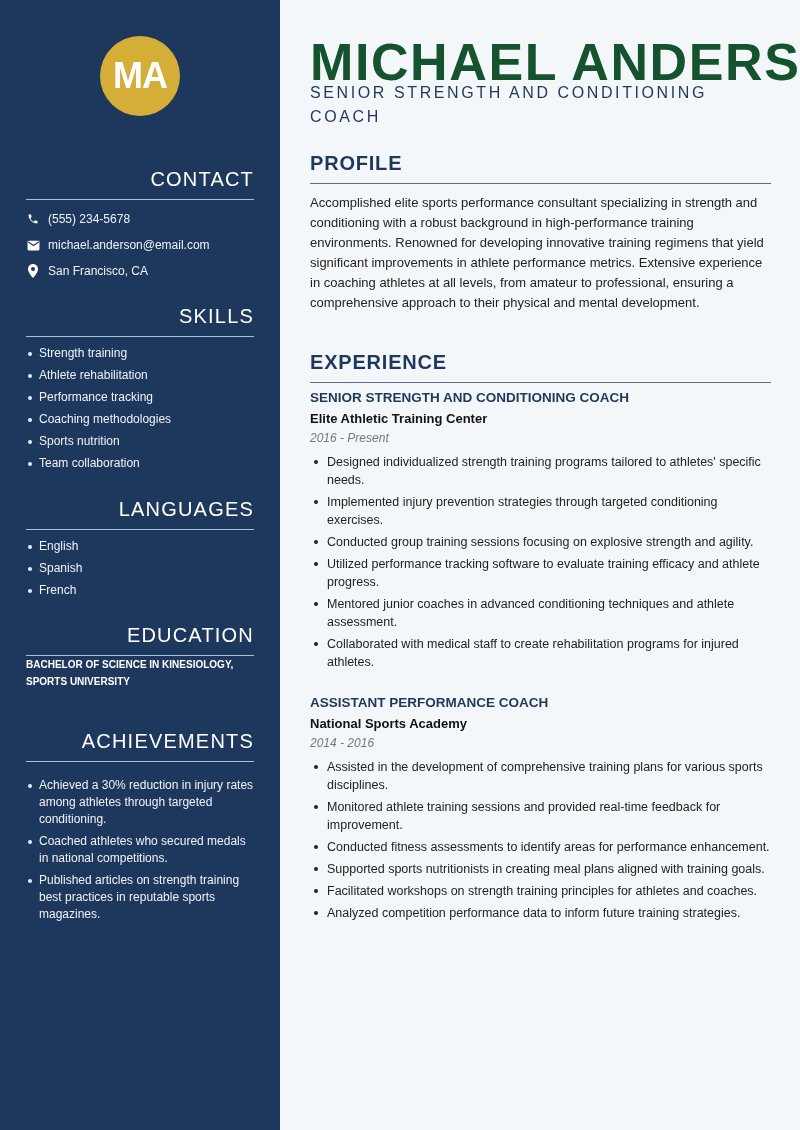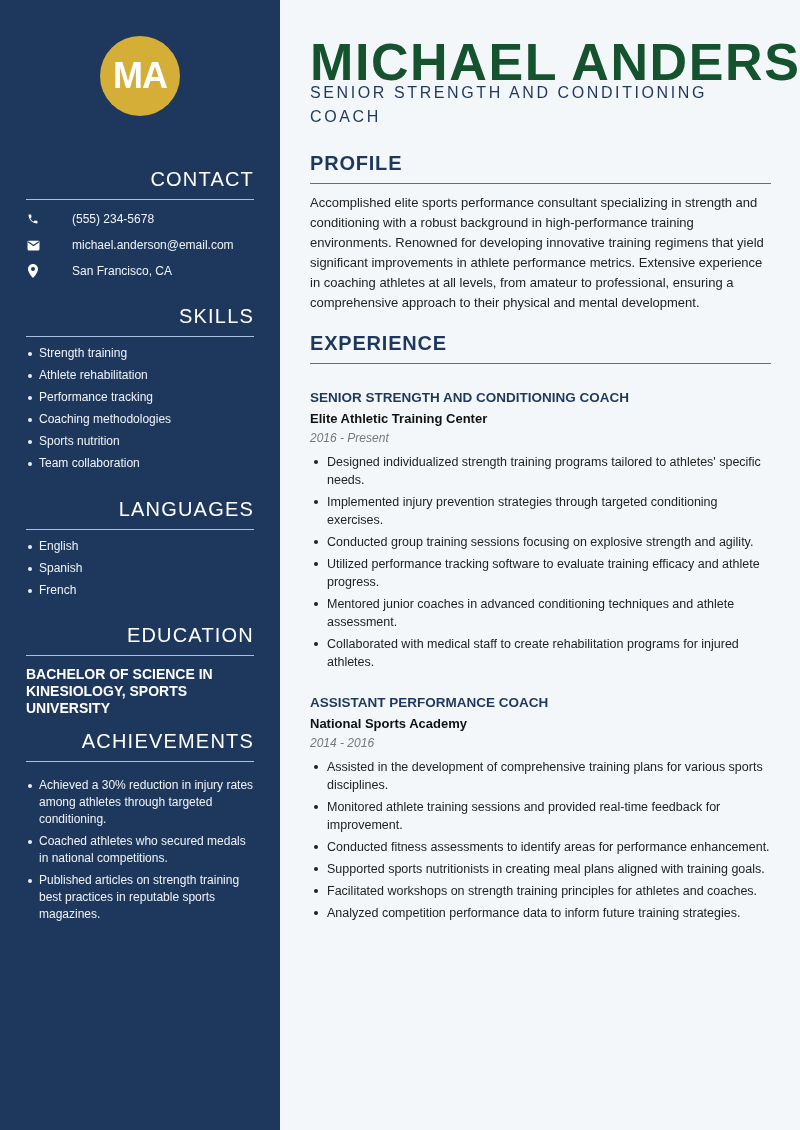--- a/index.html
+++ b/index.html
@@ -2,26 +2,26 @@
 <html><head>
 <meta charset="utf-8">
 <style>
   * { box-sizing: border-box; margin: 0; padding: 0; }
   html, body { width: 800px; height: 1130px; overflow: hidden; }
   body { font-family: "Liberation Sans", "DejaVu Sans", sans-serif; background: #f4f7f9; color: #222; position: relative; }
   .sidebar { position: absolute; left: 0; top: 0; width: 280px; height: 1130px; background: #1e385d; color: #fff; padding: 12px 26px; }
   .avatar { width: 80px; height: 80px; border-radius: 50%; background: #d4ae36; color: #fff; font-weight: bold; font-size: 36px; display: flex; align-items: center; justify-content: center; margin: 36px auto 0 100px; position: absolute; left: 0; top: 0; letter-spacing: -1px; }
   .side-section { position: absolute; left: 26px; width: 228px; }
   .side-title { font-size: 20px; font-weight: normal; letter-spacing: 1.2px; padding-bottom: 8px; border-bottom: 1px solid #a8c0e0; text-align: right; }
-  .contact-row { display: flex; align-items: center; font-size: 12px; height: 26px; margin-top: 0; color: #f0f3f7; gap: 24px; }
+  .contact-row { display: flex; align-items: center; font-size: 12px; height: 26px; margin-top: 0; color: #f0f3f7; }
   .contact-row .ic { width: 14px; height: 14px; margin-right: 8px; display: flex; align-items: center; justify-content: center; }
   .side-list { list-style: none; margin-top: 8px; }
   .side-list li { font-size: 12px; line-height: 17px; padding-left: 13px; position: relative; margin-bottom: 5px; color: #f0f3f7; }
   .side-list li::before { content: ""; position: absolute; left: 2px; top: 7px; width: 4px; height: 4px; border-radius: 50%; background: #e8eef6; }
-  .edu-text { font-size: 14px; font-weight: bold; line-height: 17px; margin-top: 10px; }
+  .edu-text { font-size: 10px; font-weight: bold; line-height: 17px; margin-top: 0; }
   .main { position: absolute; left: 310px; top: 0; width: 461px; }
   .name { position: absolute; top: 32px; font-size: 52px; font-weight: bold; color: #14532d; letter-spacing: 1.6px; white-space: nowrap; }
   .job-title { position: absolute; top: 81px; width: 440px; font-size: 16px; color: #1e385d; letter-spacing: 2.6px; line-height: 24px; }
   .main-section { position: absolute; left: 0; width: 461px; }
   .main-title { font-size: 20px; font-weight: bold; color: #1e385d; letter-spacing: 0.8px; padding-bottom: 8px; border-bottom: 1px solid #5d7088; }
   .profile-text { font-size: 13px; line-height: 20px; color: #222; margin-top: 9px; }
   .job { position: absolute; left: 0; width: 461px; }
   .job-role { font-size: 13.5px; font-weight: bold; color: #1e385d; }
   .job-company { font-size: 13px; font-weight: bold; color: #111; margin-top: 6px; }
   .job-date { font-size: 12px; font-style: italic; color: #777; margin-top: 5px; }
@@ -104,21 +104,21 @@
 
 <main class="main">
   <h1 class="name">MICHAEL ANDERSON</h1>
   <div class="job-title">SENIOR STRENGTH AND CONDITIONING COACH</div>
 
   <section class="main-section" style="top:152px;">
     <div class="main-title">PROFILE</div>
     <p class="profile-text">Accomplished elite sports performance consultant specializing in strength and conditioning with a robust background in high-performance training environments. Renowned for developing innovative training regimens that yield significant improvements in athlete performance metrics. Extensive experience in coaching athletes at all levels, from amateur to professional, ensuring a comprehensive approach to their physical and mental development.</p>
   </section>
 
-  <section class="main-section" style="top:332px;">
+  <section class="main-section" style="top:351px;">
     <div class="main-title">EXPERIENCE</div>
   </section>
 
   <div class="job" style="top:390px;">
     <div class="job-role">SENIOR STRENGTH AND CONDITIONING COACH</div>
     <div class="job-company">Elite Athletic Training Center</div>
     <div class="job-date">2016 - Present</div>
     <ul class="job-list">
       <li>Designed individualized strength training programs tailored to athletes' specific needs.</li>
       <li>Implemented injury prevention strategies through targeted conditioning exercises.</li>

